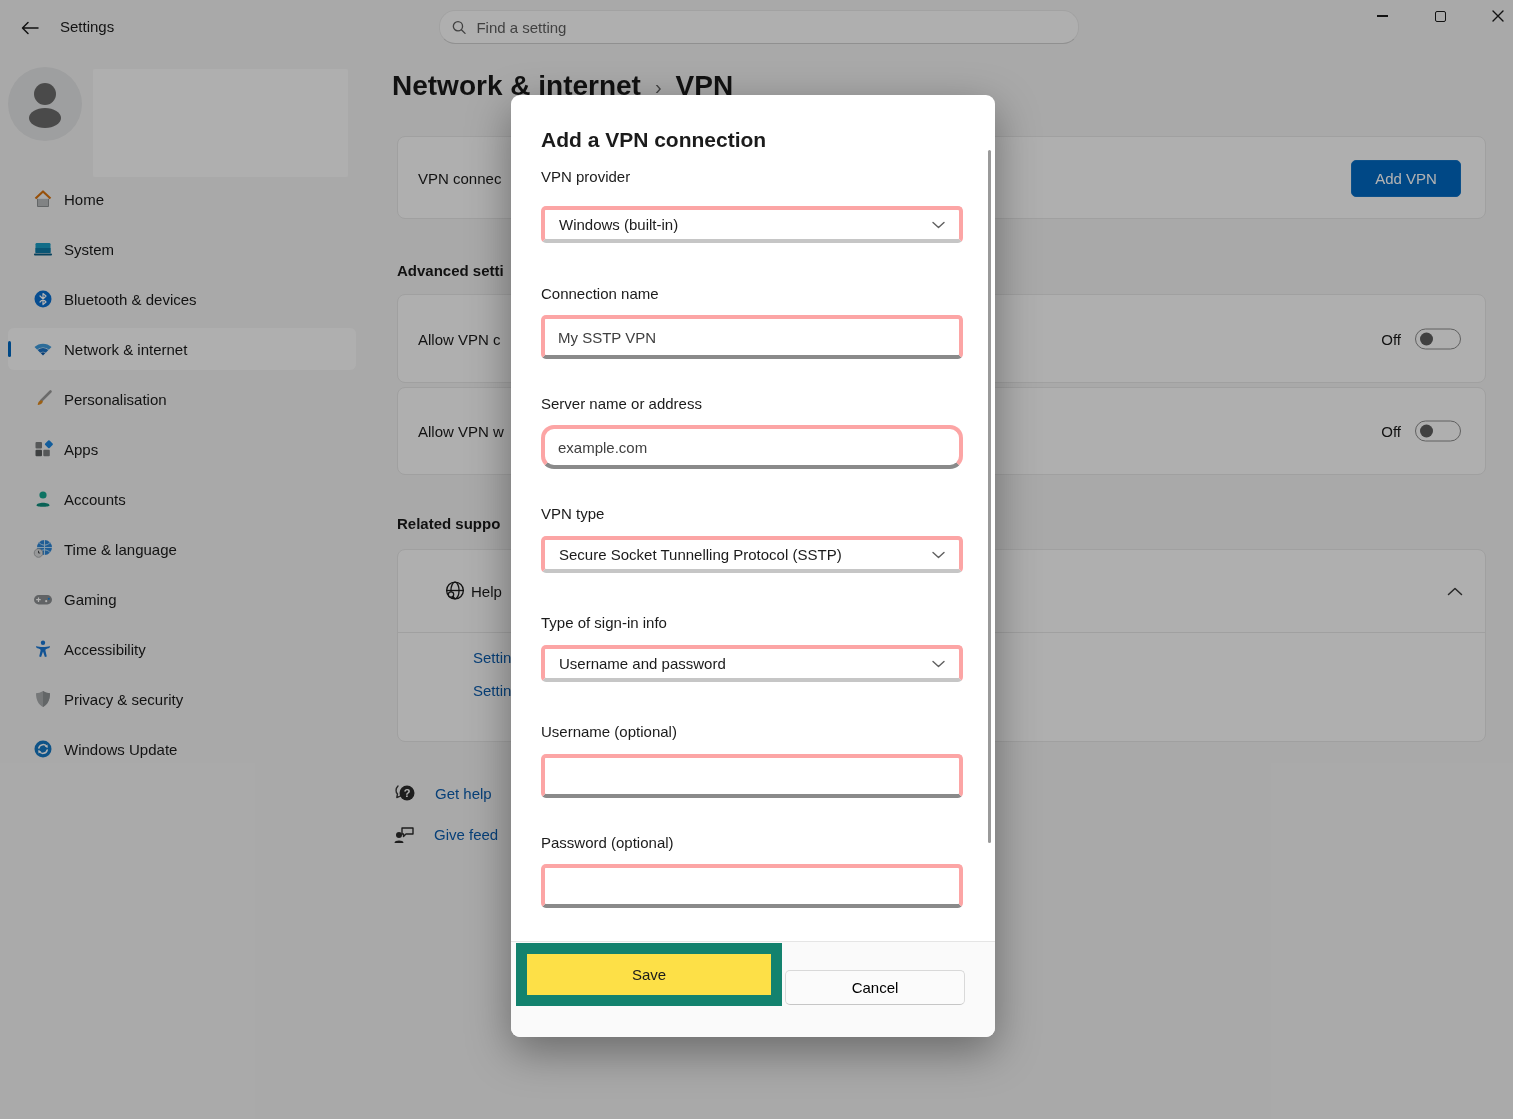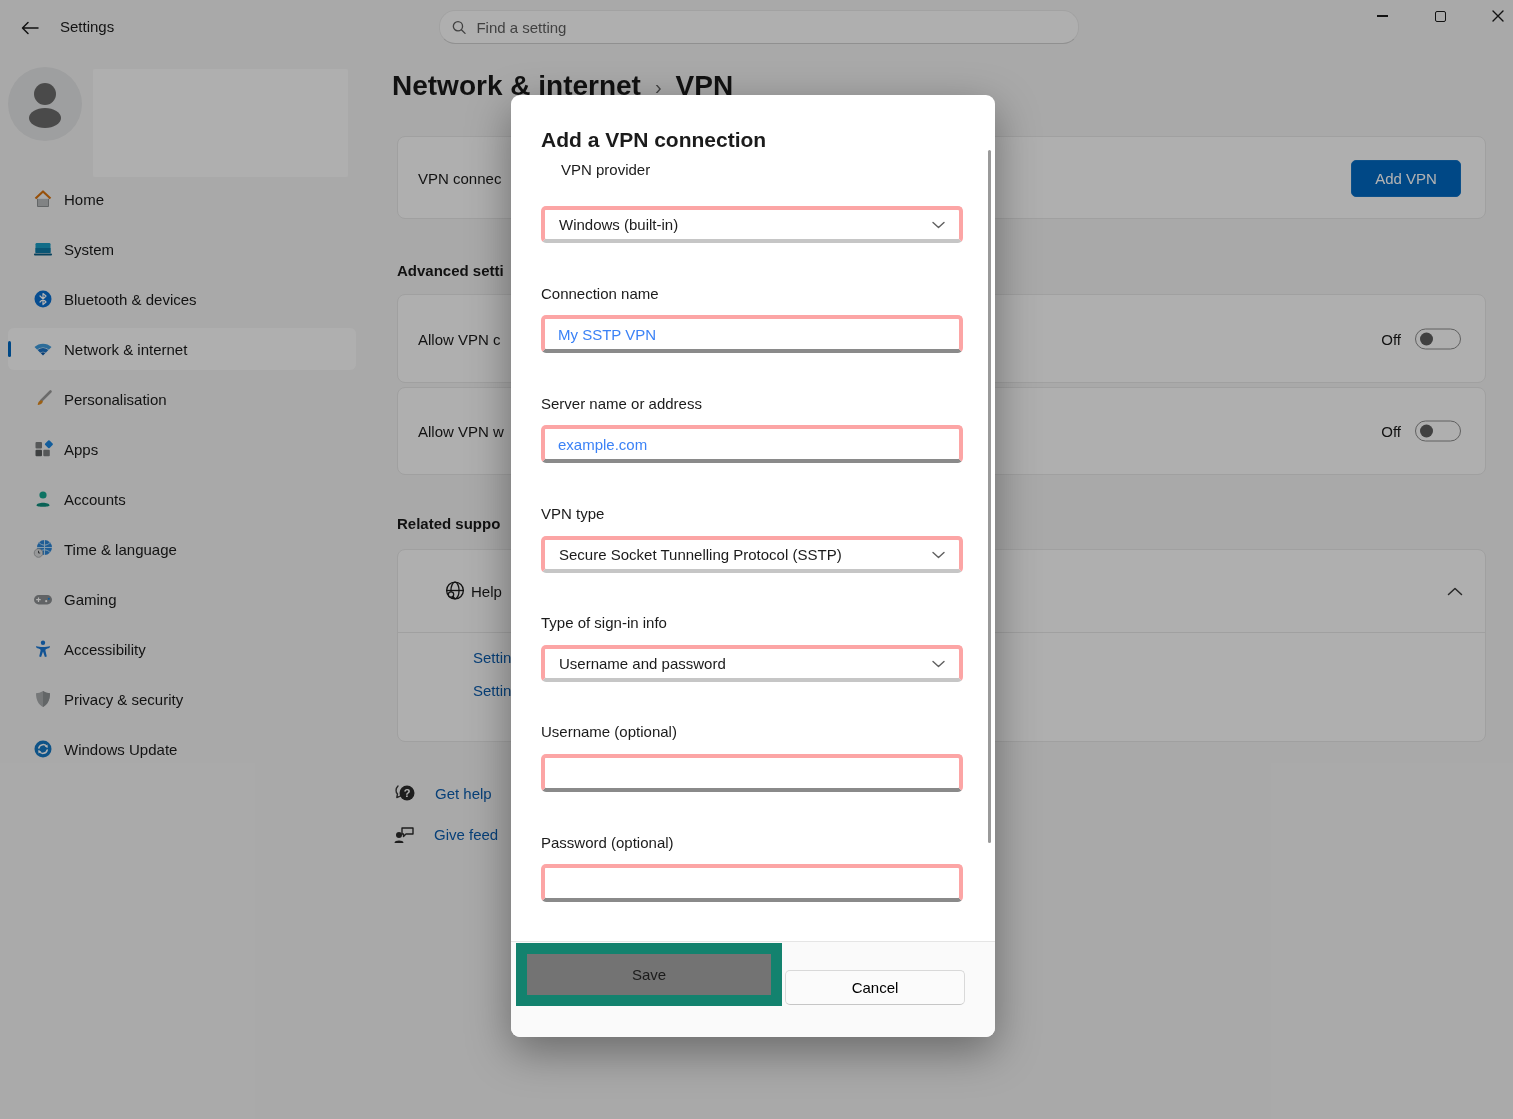--- a/index.html
+++ b/index.html
@@ -48,26 +48,26 @@
   .help-links { position:relative; padding:16px 0 14px 75px; display:flex; flex-direction:column; gap:16px; }
   .link { color:#0b5cad; font-size:15px; text-decoration:none; cursor:pointer; }
   .footer-link { position:absolute; display:flex; align-items:center; gap:18px; cursor:pointer; }
 
   
   .dim { position:absolute; inset:0; background:rgba(0,0,0,0.30); z-index:40; }
   .modal { position:absolute; left:511px; top:95px; width:484px; height:942px; background:#ffffff; border-radius:9px; z-index:50; box-shadow:0 14px 44px rgba(0,0,0,0.38); }
   .modal-title { position:absolute; left:30px; top:33px; font-size:21px; font-weight:700; }
   .f-label { position:absolute; left:30px; font-size:15px; }
   .tbox, .selbox { position:absolute; left:30px; width:422px; background:#fff; border:4px solid #fca5a5; border-radius:5px; font-size:15px; }
-  .tbox { height:38px; border-bottom-color:#8a8a8a; padding:0 13px; font-family:inherit; color:#3b82f6; outline:none; }
+  .tbox { height:44px; border-bottom-color:#8a8a8a; padding:0 13px; font-family:inherit; color:#404040; outline:none; }
   .selbox { height:37px; border-bottom-color:#c6c6c6; display:flex; align-items:center; justify-content:space-between; padding:0 14px; cursor:pointer; }
   .modal-scrollbar { position:absolute; left:477px; top:55px; width:3px; height:693px; background:#9a9a9a; border-radius:2px; cursor:pointer; }
   .modal-footer { position:absolute; left:0; right:0; bottom:0; height:96px; background:#fafafa; border-top:1px solid #e5e5e5; border-radius:0 0 9px 9px; }
   .save-annotation { position:absolute; left:5px; top:-93px; width:266px; height:63px; background:#13826E; padding:11px; }
-  .save-btn { width:100%; height:100%; background:#737373; border:none; font-size:15px; font-family:inherit; color:#1b1b1b; cursor:pointer; }
+  .save-btn { width:100%; height:100%; background:#fde047; border:none; font-size:15px; font-family:inherit; color:#1b1b1b; cursor:pointer; }
   .cancel-btn { position:absolute; left:274px; top:-66px; width:180px; height:35px; background:#fbfbfb; border:1px solid #d9d9d9; border-bottom-color:#c6c6c6; border-radius:5px; font-size:15px; font-family:inherit; cursor:pointer; }
   .footer-anchor { position:absolute; left:0; top:941px; width:100%; }
 </style>
 </head>
 <body>
 
 <div class="screen">
 
   <div class="titlebar">
     <div class="back-btn">
@@ -328,33 +328,33 @@
       <path d="M10 6 H21 V12 H14 L11.5 14.5 V12 H10 Z" stroke="#2b2b2b" stroke-width="1.4" fill="none" stroke-linejoin="round"></path>
     </svg>
     <span class="link">Give feed</span>
   </div>
 
   <div class="dim"></div>
 
   <div class="modal">
     <div class="modal-title">Add a VPN connection</div>
 
-    <div class="f-label" style="top:66px;margin-left:20px;">VPN provider</div>
+    <div class="f-label" style="top:73px;">VPN provider</div>
     <div class="selbox" style="top:111px;">
       <span>Windows (built-in)</span>
       <svg width="13" height="8" viewBox="0 0 13 8">
           <path d="M1 1.5 L6.5 6.5 L12 1.5" stroke="#5f5f5f" stroke-width="1.4" fill="none" stroke-linecap="round" stroke-linejoin="round"></path>
         </svg>
     </div>
 
     <div class="f-label" style="top:190px;">Connection name</div>
     <input class="tbox" style="top: 220px;" value="My SSTP VPN">
 
     <div class="f-label" style="top:300px;">Server name or address</div>
-    <input class="tbox" style="top: 330px;" value="example.com">
+    <input class="tbox" style="top: 330px; border-radius: 13px;" value="example.com">
 
     <div class="f-label" style="top:410px;">VPN type</div>
     <div class="selbox" style="top:441px;">
       <span>Secure Socket Tunnelling Protocol (SSTP)</span>
       <svg width="13" height="8" viewBox="0 0 13 8">
           <path d="M1 1.5 L6.5 6.5 L12 1.5" stroke="#5f5f5f" stroke-width="1.4" fill="none" stroke-linecap="round" stroke-linejoin="round"></path>
         </svg>
     </div>
 
     <div class="f-label" style="top:519px;">Type of sign-in info</div>

